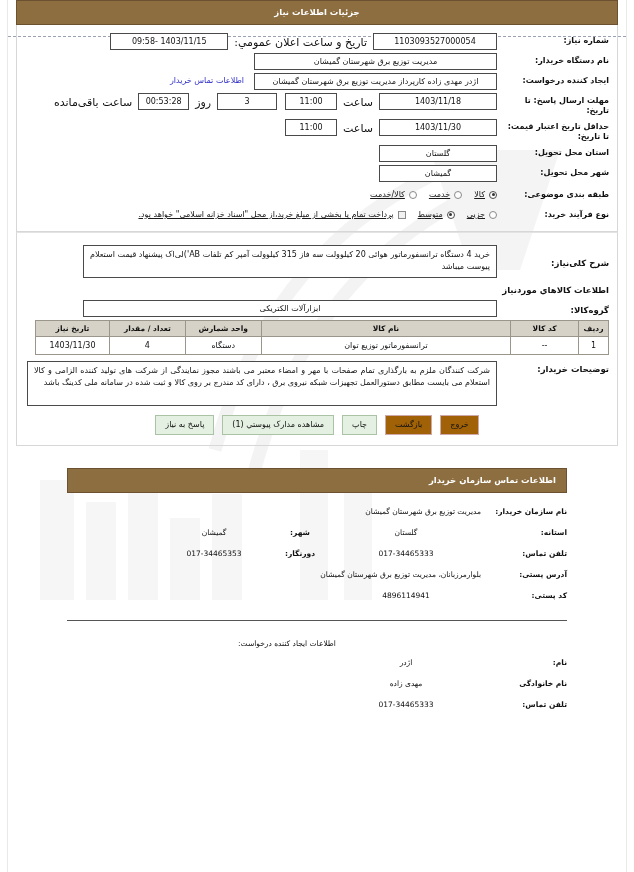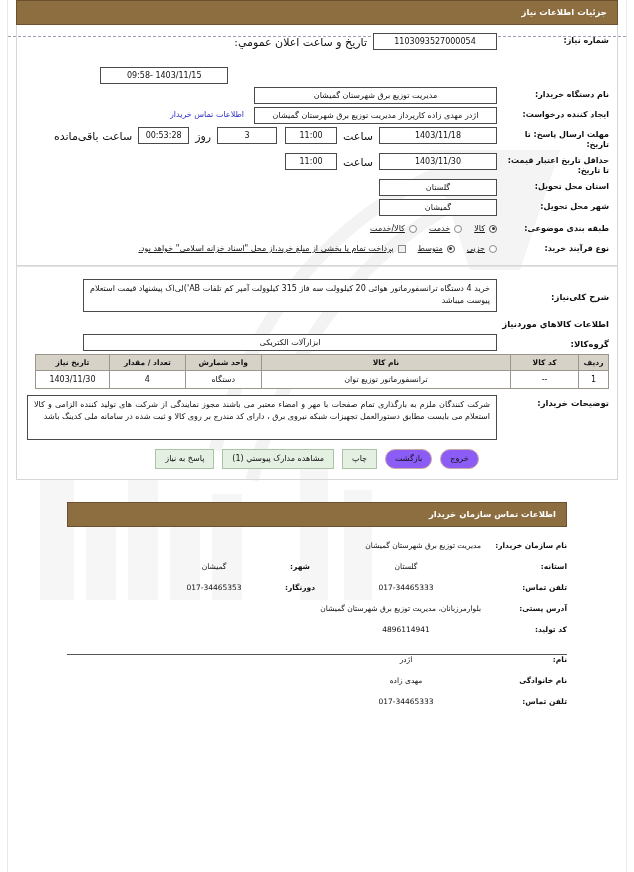--- a/index.html
+++ b/index.html
@@ -43,21 +43,21 @@
   .content { position: relative; z-index: 2; padding: 0 16px; }
 
   
   .bar {
     background: #8d6e41;
     color: #ffffff;
     font-weight: bold;
     font-size: 8.5px;
     padding: 6px 10px 7px;
     border: 1px solid #6b5130;
-    text-align: right;
+    text-align: center;
     letter-spacing: 0;
   }
 
   
   .panel {
     border: 1px solid #d7d7d7;
     border-top: none;
     background: transparent;
     padding: 8px 8px 6px;
   }
@@ -89,21 +89,21 @@
     line-height: 15px;
     padding: 0 5px;
     font-size: 8px;
     text-align: center;
     color: #111;
     white-space: nowrap;
     overflow: hidden;
   }
   .fld.w-big   { width: 124px; }
   .fld.w-wide  { width: 243px; }
-  .fld.w-date  { width: 128px; margin-top: 34px; }
+  .fld.w-date  { width: 118px; }
   .fld.w-time  { width: 52px; }
   .fld.w-day   { width: 60px; }
   .fld.w-cd    { width: 51px; }
   .fld.w-prov  { width: 118px; }
   .inline-lbl {
     font-size: 11px;
     color: #111;
     padding: 3px 6px 0;
     white-space: nowrap;
   }
@@ -205,21 +205,21 @@
     border: 1px solid #9c9c9c;
     font-size: 8px;
     padding: 3px 9px;
     text-align: center;
     white-space: nowrap;
     cursor: pointer;
     line-height: 12px;
     color: #111;
   }
   .btn.green { background: #e4f0e1; border-color: #a9c3a4; }
-  .btn.red   { background: #8b5cf6; border-color: #cfa9a9; border-radius: 10px; }
+  .btn.red   { background: #a16207; border-color: #cfa9a9; }
 
   
   .contact-wrap { padding: 0 16px; position: relative; z-index: 2; }
   .contact-bar {
     background: #8d6e41;
     color: #fff;
     font-weight: bold;
     font-size: 8.5px;
     padding: 6px 10px 7px;
     border: 1px solid #6b5130;
@@ -448,26 +448,27 @@
       <div class="k2">دورنگار:</div>
       <div class="v2">017-34465353</div>
     </div>
 
     <div class="crow">
       <div class="k">آدرس پستی:</div>
       <div class="vwide">بلوارمرزبانان، مدیریت توزیع برق شهرستان گمیشان</div>
     </div>
 
     <div class="crow">
-      <div class="k">کد تولید:</div>
+      <div class="k">کد پستی:</div>
       <div class="v">4896114941</div>
     </div>
 
     <div class="hr-line"></div>
 
+    <div class="subtitle">اطلاعات ایجاد کننده درخواست:</div>
 
     <div class="crow">
       <div class="k">نام:</div>
       <div class="v">اژدر</div>
     </div>
 
     <div class="crow">
       <div class="k">نام خانوادگی</div>
       <div class="v">مهدی زاده</div>
     </div>

